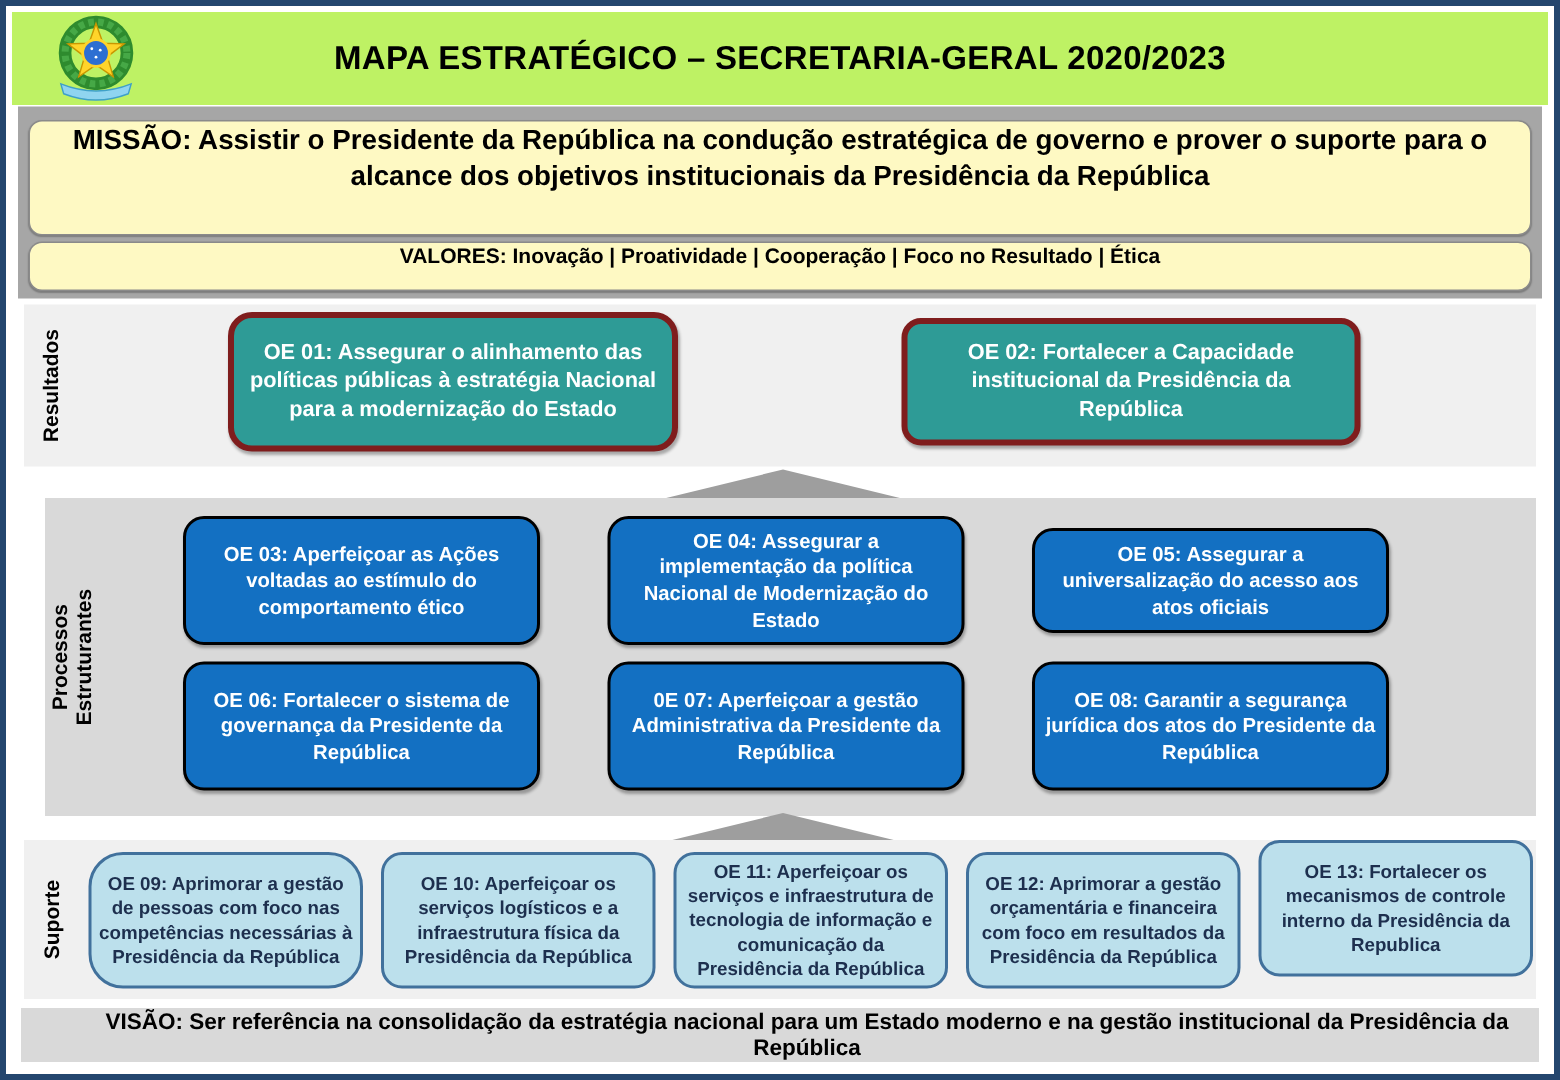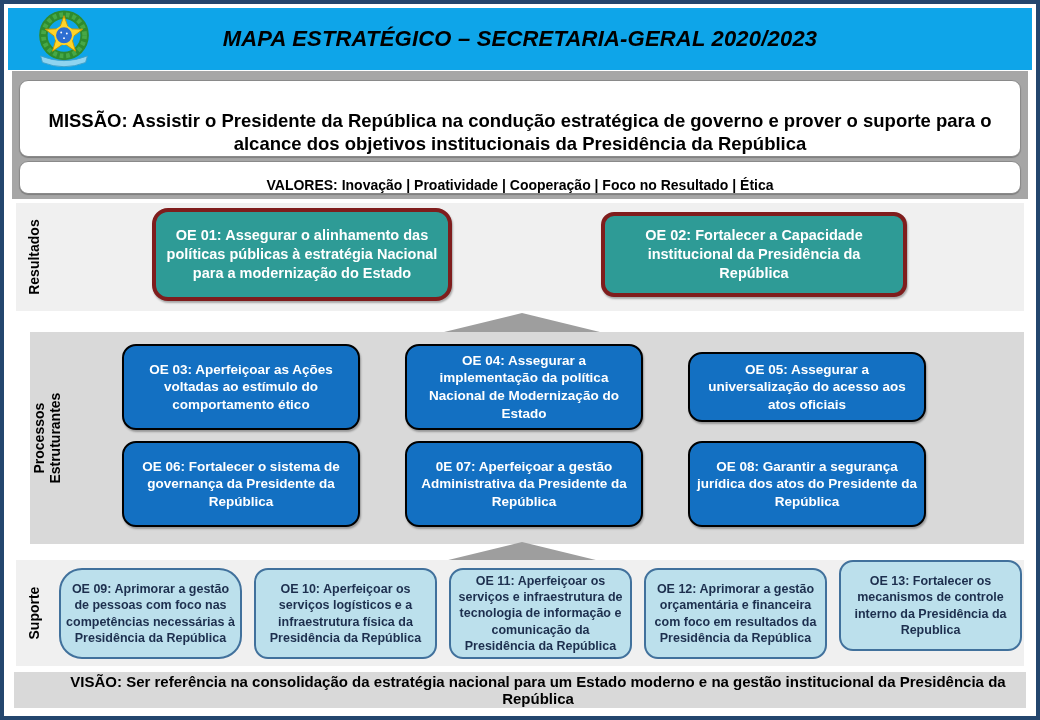--- a/index.html
+++ b/index.html
@@ -1,29 +1,29 @@
 <!DOCTYPE html>
 <html lang="pt"><head>
 <meta charset="utf-8">
 <style>
   html,body{margin:0;padding:0;background:#fff;}
   body{width:1040px;height:720px;position:relative;overflow:hidden;
        font-family:"Liberation Sans",sans-serif;}
   .frame{position:absolute;inset:0;border:4px solid #24466E;background:#fff;box-sizing:border-box;}
 
   
-  .header{position:absolute;left:4px;top:4px;right:4px;height:62px;background:#0ea5e9;font-style:italic;}
+  .header{position:absolute;left:4px;top:4px;right:4px;height:62px;background:#bef264;}
   .logo{position:absolute;left:14px;top:2px;width:84px;height:60px;}
   .title{position:absolute;left:0;right:0;top:0;height:62px;display:flex;align-items:center;
          justify-content:center;font-size:22px;font-weight:bold;color:#000;letter-spacing:.2px;}
 
   
   .gray-panel{position:absolute;left:8px;right:8px;top:67px;height:128px;background:#A6A6A6;}
-  .white-box{position:absolute;left:7px;right:7px;background:#ffffff;border:1px solid #8a8a8a;
-             border-radius:9px;display:flex;align-items:flex-end;justify-content:center;
+  .white-box{position:absolute;left:7px;right:7px;background:#fef9c3;border:1px solid #8a8a8a;
+             border-radius:9px;display:flex;align-items:flex-start;justify-content:center;
              text-align:center;font-weight:bold;color:#000;box-shadow:0 1px 1px rgba(0,0,0,.25);}
   .mission-box{top:9px;height:75px;font-size:18.5px;line-height:1.28;}
   .mission-box span{max-width:985px;display:block;}
   .values-box{top:90px;height:31px;font-size:14px;}
 
   
   .band{position:absolute;left:12px;right:12px;}
   .band-label{position:absolute;left:0;top:0;bottom:0;width:36px;display:flex;
               align-items:center;justify-content:center;}
   .band-label span{transform:rotate(-90deg);white-space:pre-line;text-align:center;

